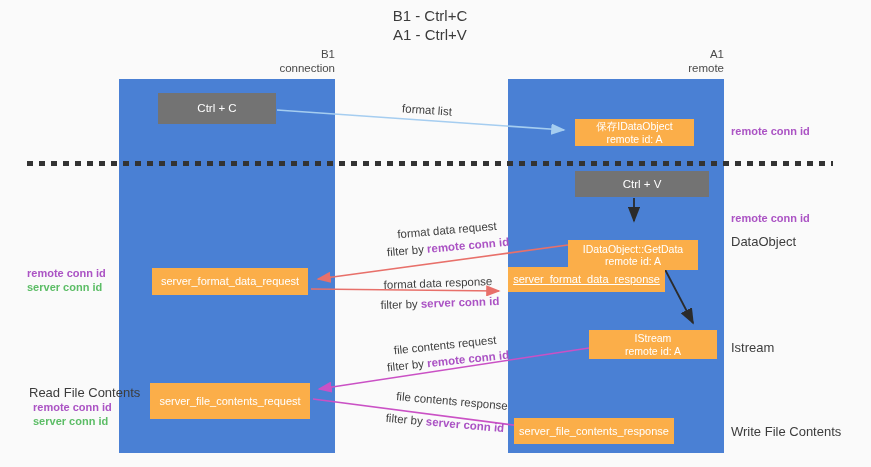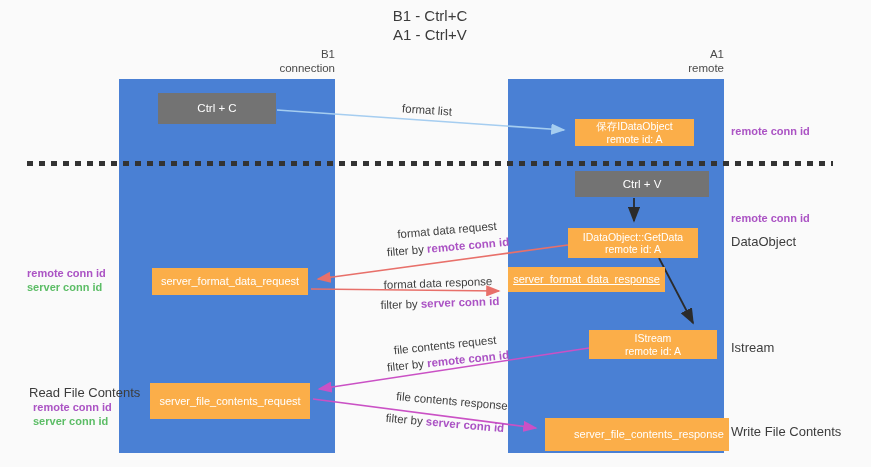--- a/index.html
+++ b/index.html
@@ -91,37 +91,37 @@
 
   <div class="abs node green" style="left:158px;top:93px;width:118px;height:31px;font-size:11.5px;">Ctrl + C</div>
 
   <div class="abs node orange" style="left:575px;top:119px;width:119px;height:27px;">
     <div class="sub">保存IDataObject</div>
     <div class="sub">remote id: A</div>
   </div>
 
   <div class="abs node green" style="left:575px;top:171px;width:134px;height:26px;font-size:11.5px;">Ctrl + V</div>
 
-  <div class="abs node orange" style="left:568px;top:228px;width:130px;height:30px;">
+  <div class="abs node orange" style="left:568px;top:240px;width:130px;height:30px;">
     <div class="sub">IDataObject::GetData</div>
     <div class="sub">remote id: A</div>
   </div>
 
   <div class="abs node orange" style="left:152px;top:268px;width:156px;height:27px;">server_format_data_request</div>
 
   <div class="abs node orange" style="left:508px;top:267px;width:157px;height:25px;text-decoration:underline;">server_format_data_response</div>
 
   <div class="abs node orange" style="left:589px;top:330px;width:128px;height:29px;">
     <div class="sub">IStream</div>
     <div class="sub">remote id: A</div>
   </div>
 
   <div class="abs node orange" style="left:150px;top:383px;width:160px;height:36px;">server_file_contents_request</div>
 
-  <div class="abs node orange" style="left:545px;top:418px;width:160px;height:33px;padding-left:24px;">server_file_contents_response</div>
+  <div class="abs node orange" style="left:514px;top:418px;width:160px;height:26px;">server_file_contents_response</div>
 
   <div class="abs conn-ids purple" style="left:731px;top:124px;">remote conn id</div>
   <div class="abs conn-ids purple" style="left:731px;top:211px;">remote conn id</div>
   <div class="abs side-label" style="left:731px;top:234px;">DataObject</div>
   <div class="abs side-label" style="left:731px;top:340px;">Istream</div>
   <div class="abs side-label" style="left:731px;top:424px;">Write File Contents</div>
 
   <div class="abs conn-ids" style="left:27px;top:266px;">
     <div class="purple">remote conn id</div>
     <div class="greentxt">server conn id</div>

